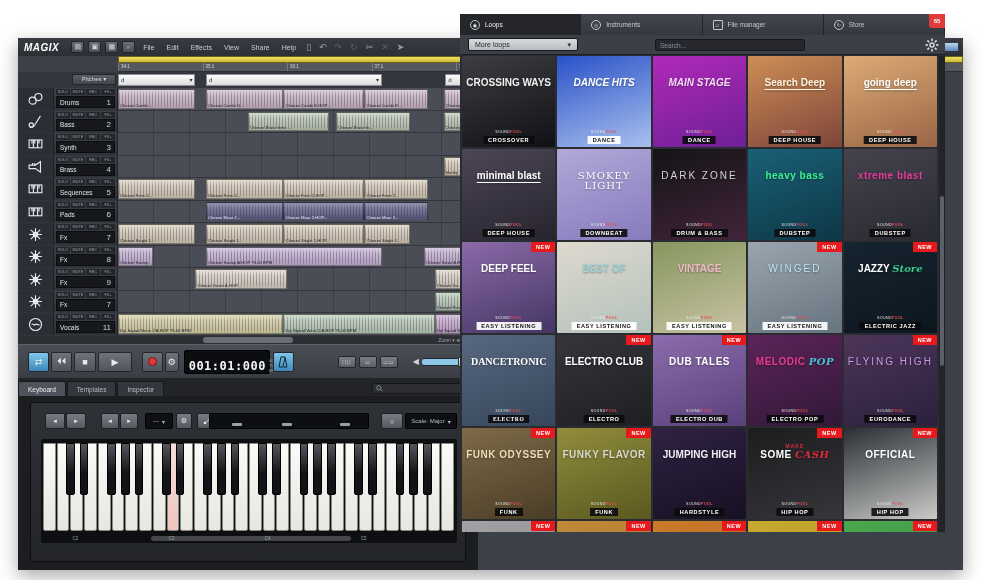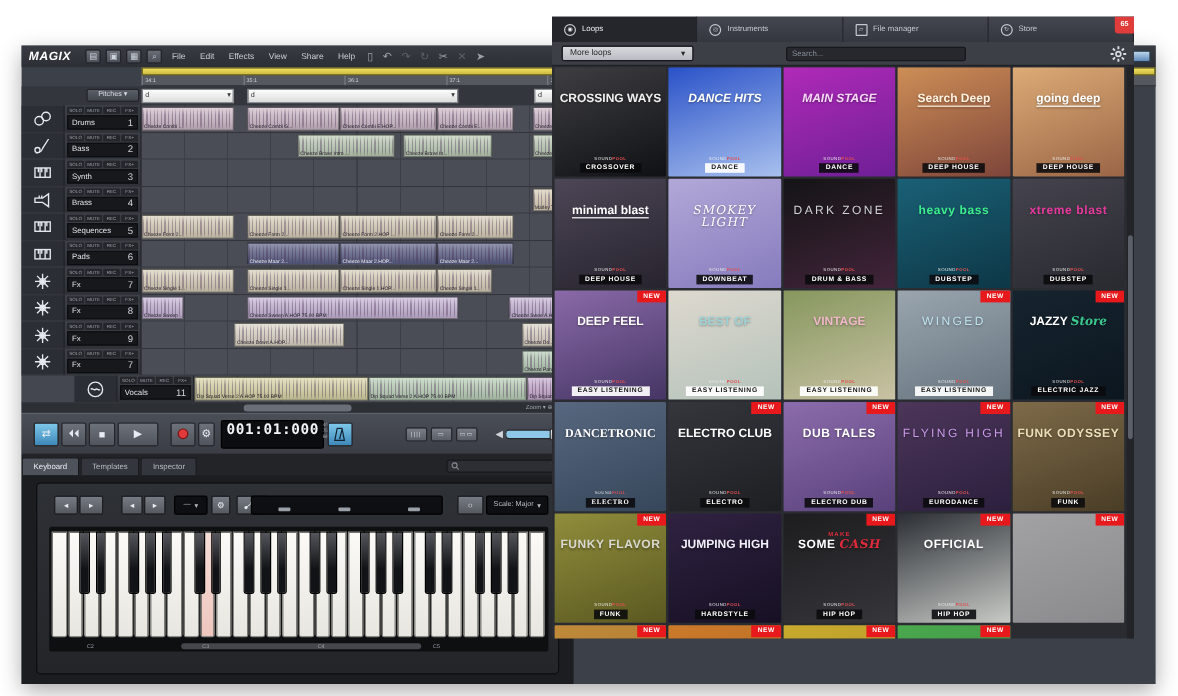--- a/index.html
+++ b/index.html
@@ -55,21 +55,21 @@
   #zoomctl{position:absolute;right:4px;top:0;height:8px;color:#9aa0a8;font-size:5px;line-height:8px;}
   
   #transport{position:absolute;left:0;top:306px;width:460px;height:34px;background:linear-gradient(#4a4e56,#3a3d44);
     border-top:1px solid #5c6067;display:flex;align-items:center;padding-left:10px;}
   .tr-btn{width:22px;height:20px;margin-right:2px;background:linear-gradient(#6e727a,#50545c);border:1px solid #24262b;
     border-radius:2px;color:#e8ecf2;display:flex;align-items:center;justify-content:center;font-size:9px;}
   .tr-btn.blue{background:linear-gradient(#7ec8ea,#3d88b8);}
   .tr-btn.wide{width:36px;}
   .rec-dot{width:9px;height:9px;border-radius:50%;background:#e03a3a;border:1px solid #7a1414;}
   #timedisp{width:86px;height:24px;background:#0c0d10;border:1px solid #000;border-radius:2px;margin:0 3px;
-    color:#f2f4f8;display:flex;align-items:flex-start;padding:0 4px;}
+    color:#f2f4f8;display:flex;align-items:flex-end;padding:0 4px;}
   #timedisp .time{font-size:12px;font-weight:bold;letter-spacing:.5px;font-family:"DejaVu Sans Mono",monospace;}
   #timedisp .sub{margin-left:3px;font-size:4px;color:#9aa0a8;line-height:5px;}
   #patgroup{margin-left:42px;display:flex;}
   .pat-btn{width:18px;height:12px;margin-right:3px;background:linear-gradient(#7a7e86,#5a5e66);border:1px solid #24262b;
     border-radius:2px;color:#d8dce2;font-size:5px;display:flex;align-items:center;justify-content:center;letter-spacing:1px;}
   #volgroup{margin-left:12px;display:flex;align-items:center;}
   #volgroup .spk{color:#d0d4da;font-size:8px;margin-right:3px;}
   #volslider{width:56px;height:8px;background:#24262b;border-radius:2px;position:relative;}
   #volslider .fill{position:absolute;left:0;top:1px;bottom:1px;width:38px;background:#8ec8e8;border-radius:2px;}
   #volslider .knob{position:absolute;left:36px;top:-1px;width:8px;height:10px;background:linear-gradient(#eee,#aaa);border:1px solid #333;border-radius:1px;}
@@ -112,21 +112,21 @@
     color:#8a8f98;font-size:6.5px;display:flex;align-items:center;padding:0 4px;}
   #bgear{position:absolute;right:6px;top:3px;width:14px;height:14px;color:#d8dce2;}
   #grid{position:absolute;left:2px;top:42px;width:475px;height:476px;display:grid;grid-template-columns:repeat(5,1fr);
     grid-auto-rows:91px;gap:2px;overflow:hidden;}
   .tile{position:relative;overflow:hidden;border-radius:1px;}
   .tile .tl{position:absolute;left:2px;right:2px;top:24%;text-align:center;font-weight:bold;font-size:10px;line-height:1.05;
     text-shadow:0 1px 2px rgba(0,0,0,.35);}
   .tile .kick{position:absolute;left:0;right:0;top:16%;text-align:center;font-size:5px;font-weight:bold;letter-spacing:1px;}
   .tile .t2{font-style:italic;font-family:"DejaVu Serif",serif;}
   .ts-italic .tl{font-style:italic;}
-  .ts-serif .tl{font-family:"DejaVu Serif",serif;font-weight:normal;letter-spacing:1px;font-style:italic;}
+  .ts-serif .tl{font-family:"DejaVu Serif",serif;font-weight:normal;letter-spacing:1px;}
   .ts-thin .tl{font-weight:normal;letter-spacing:2px;}
   .ts-chunky .tl{font-weight:800;letter-spacing:.5px;}
   .tl.ul{text-decoration:underline;text-underline-offset:3px;}
   .tile .brand{position:absolute;left:0;right:0;bottom:13px;text-align:center;font-size:3.6px;color:#e8e8e8;letter-spacing:.4px;}
   .tile .brand .b2{color:#e05050;font-weight:bold;}
   .tile .genre{position:absolute;left:50%;transform:translateX(-50%);bottom:3px;padding:1px 5px;font-size:5.6px;font-weight:bold;
     letter-spacing:.6px;white-space:nowrap;}
   .genre.light{background:rgba(10,10,12,.88);color:#fff;}
   .genre.dark{background:rgba(255,255,255,.92);color:#111;}
   .newbadge{position:absolute;top:0;right:0;background:#e8191c;color:#fff;font-size:5.5px;font-weight:bold;
@@ -527,21 +527,21 @@
             <span class="t-num">7</span>
           </div>
         </div>
         <div class="t-lane">
           <div class="clip" style="left: 90%; width: 10%; background: linear-gradient(rgba(255, 255, 255, 0.35), rgba(0, 0, 0, 0.12)), rgb(178, 201, 178);">
             <div class="wave"></div>
             <div class="clabel">Cheeze Pan...</div>
           </div>
         </div>
       </div>
-      <div class="trow" style="top: 225.455px; height: 22.5455px; padding-left: 44px;">
+      <div class="trow" style="top: 225.455px; height: 22.5455px;">
         <div class="t-ico">
           <svg viewBox="0 0 24 24">
             <circle cx="12" cy="12" r="8.5"></circle>
             <path d="M6.5 12c2-2.5 3.5 2 5.5 0s3.5 2 5.5 0"></path>
           </svg>
         </div>
         <div class="t-head">
           <div class="t-btns">
             <div class="t-btn">SOLO</div>
             <div class="t-btn">MUTE</div>
@@ -845,20 +845,25 @@
         <div class="brand">SOUND<span class="b2">POOL</span></div>
         <div class="genre light">ELECTRO</div>
         <div class="newbadge">NEW</div>
       </div>
       <div class="tile ts-chunky" style="background: linear-gradient(160deg, rgb(140, 108, 172), rgb(89, 65, 123));">
         <div class="tl" style="color:#ffffff">DUB TALES</div>
         <div class="brand">SOUND<span class="b2">POOL</span></div>
         <div class="genre light">ELECTRO DUB</div>
         <div class="newbadge">NEW</div>
       </div>
+      <div class="tile ts-chunky" style="background: linear-gradient(160deg, rgb(92, 36, 88), rgb(49, 24, 56));">
+        <div class="tl" style="color:#e83a8e">MELODIC <span class="t2" style="color:#4ac2d6">POP</span></div>
+        <div class="brand">SOUND<span class="b2">POOL</span></div>
+        <div class="genre light">ELECTRO POP</div>
+      </div>
       <div class="tile ts-thin" style="background: linear-gradient(160deg, rgb(76, 54, 89), rgb(44, 31, 62));">
         <div class="tl" style="color:#c89ae8">FLYING HIGH</div>
         <div class="brand">SOUND<span class="b2">POOL</span></div>
         <div class="genre light">EURODANCE</div>
         <div class="newbadge">NEW</div>
       </div>
       <div class="tile ts-chunky" style="background: linear-gradient(160deg, rgb(125, 106, 73), rgb(74, 61, 38));">
         <div class="tl" style="color:#eadfb8">FUNK ODYSSEY</div>
         <div class="brand">SOUND<span class="b2">POOL</span></div>
         <div class="genre light">FUNK</div>

